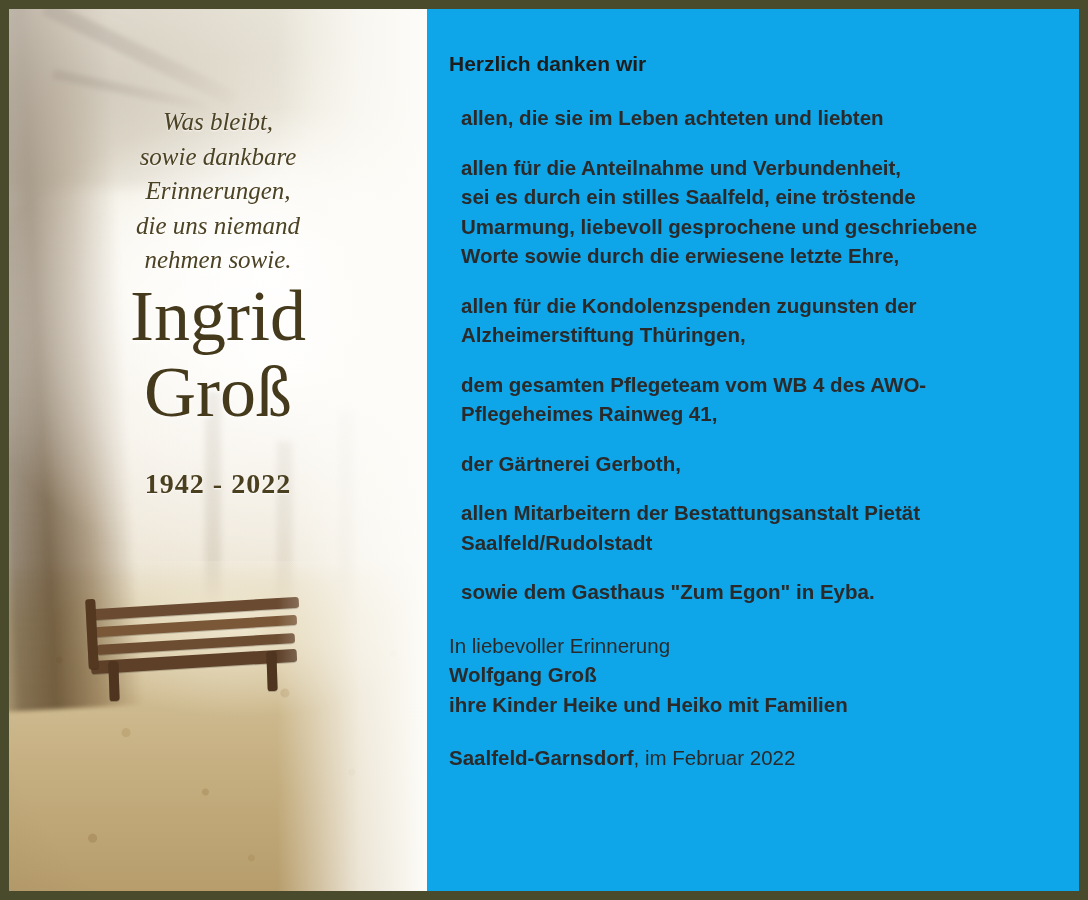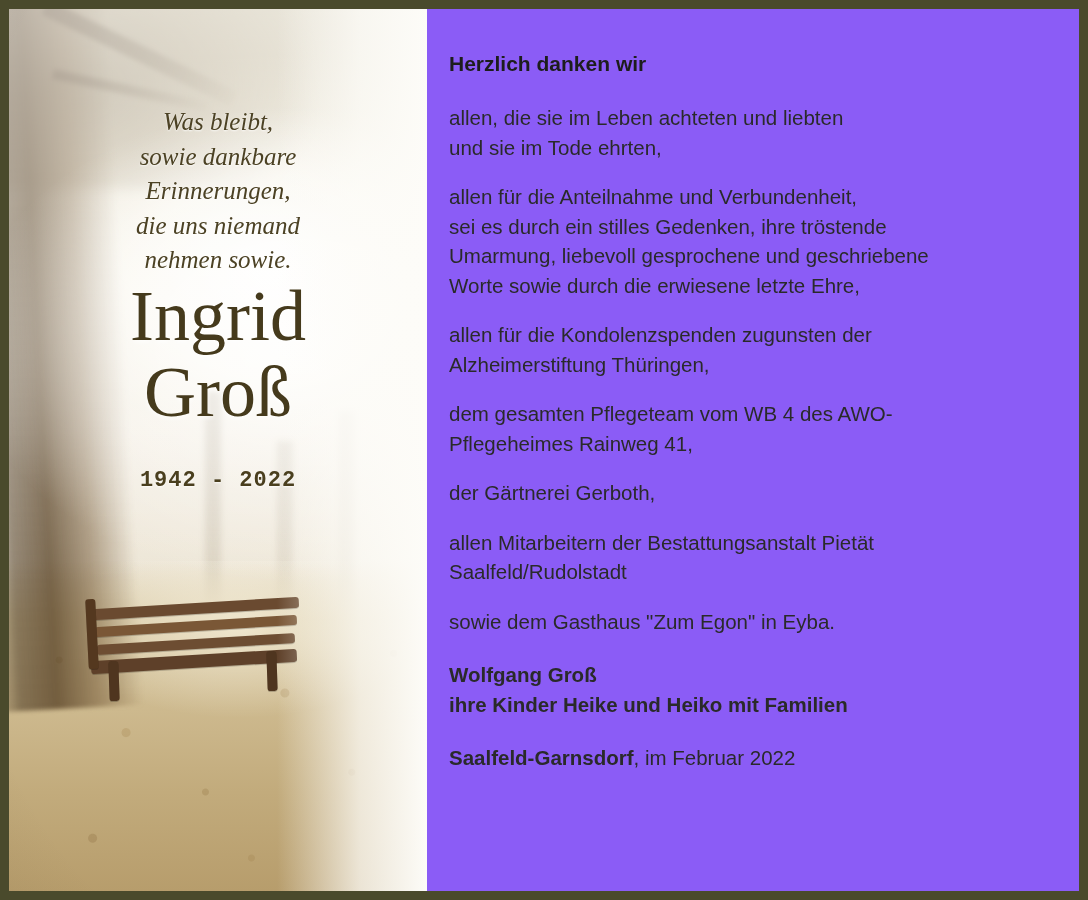--- a/index.html
+++ b/index.html
@@ -187,48 +187,49 @@
   .name {
     font-family: "Liberation Serif", serif;
     font-size: 72px;
     line-height: 1.06;
     color: #453a1c;
     text-shadow: 0 2px 4px rgba(255,255,255,.8);
   }
   .name .ln2 { display: block; }
   .dates {
     margin-top: 38px;
-    font-family: Liberation Mono, monospace;
+    font-family: Liberation Serif, serif;
     font-weight: bold;
-    font-size: 22px;
+    font-size: 28px;
     letter-spacing: 1px;
     color: #4a3f1e;
     text-shadow: 0 1px 2px rgba(255,255,255,.85);
   }
 
   
   .content {
     flex: 1 1 auto;
     padding: 34px 40px 20px 22px;
     box-sizing: border-box;
     color: #2a2a2a;
     font-size: 20.5px;
     line-height: 1.44;
-    background: #8b5cf6;
+    background: #0ea5e9;
     position: relative;
     z-index: 6;
   }
   .content .headline {
     font-weight: bold;
     font-size: 21px;
     margin: 6px 0 24px 0;
     color: #1d1d1d;
   }
   .para {
-    margin: 0 0 20px 0;
+    margin: 0 0 20px 12px;
+    font-weight: bold;
   }
   .para .l { display: block; }
   .closing {
     margin-top: 24px;
   }
   .closing .l { display: block; }
   .closing .b { font-weight: bold; }
   .place {
     margin-top: 24px;
   }
@@ -279,26 +280,25 @@
         </div>
         <div class="dates">1942 - 2022</div>
       </div>
     </div>
 
     <div class="content">
       <div class="headline">Herzlich danken wir</div>
 
       <div class="para">
         <span class="l">allen, die sie im Leben achteten und liebten</span>
-        <span class="l">und sie im Tode ehrten,</span>
       </div>
 
       <div class="para">
         <span class="l">allen für die Anteilnahme und Verbundenheit,</span>
-        <span class="l">sei es durch ein stilles Gedenken, ihre tröstende</span>
+        <span class="l">sei es durch ein stilles Saalfeld, eine tröstende</span>
         <span class="l">Umarmung, liebevoll gesprochene und geschriebene</span>
         <span class="l">Worte sowie durch die erwiesene letzte Ehre,</span>
       </div>
 
       <div class="para">
         <span class="l">allen für die Kondolenzspenden zugunsten der</span>
         <span class="l">Alzheimerstiftung Thüringen,</span>
       </div>
 
       <div class="para">
@@ -314,20 +314,21 @@
       <div class="para">
         <span class="l">allen Mitarbeitern der Bestattungsanstalt Pietät</span>
         <span class="l">Saalfeld/Rudolstadt</span>
       </div>
 
       <div class="para">
         <span class="l">sowie dem Gasthaus "Zum Egon" in Eyba.</span>
       </div>
 
       <div class="closing">
+        <span class="l">In liebevoller Erinnerung</span>
         <span class="l b">Wolfgang Groß</span>
         <span class="l b">ihre Kinder Heike und Heiko mit Familien</span>
       </div>
 
       <div class="place">
         <span class="b">Saalfeld-Garnsdorf</span><span>, im Februar 2022</span>
       </div>
     </div>
 
   </div>

